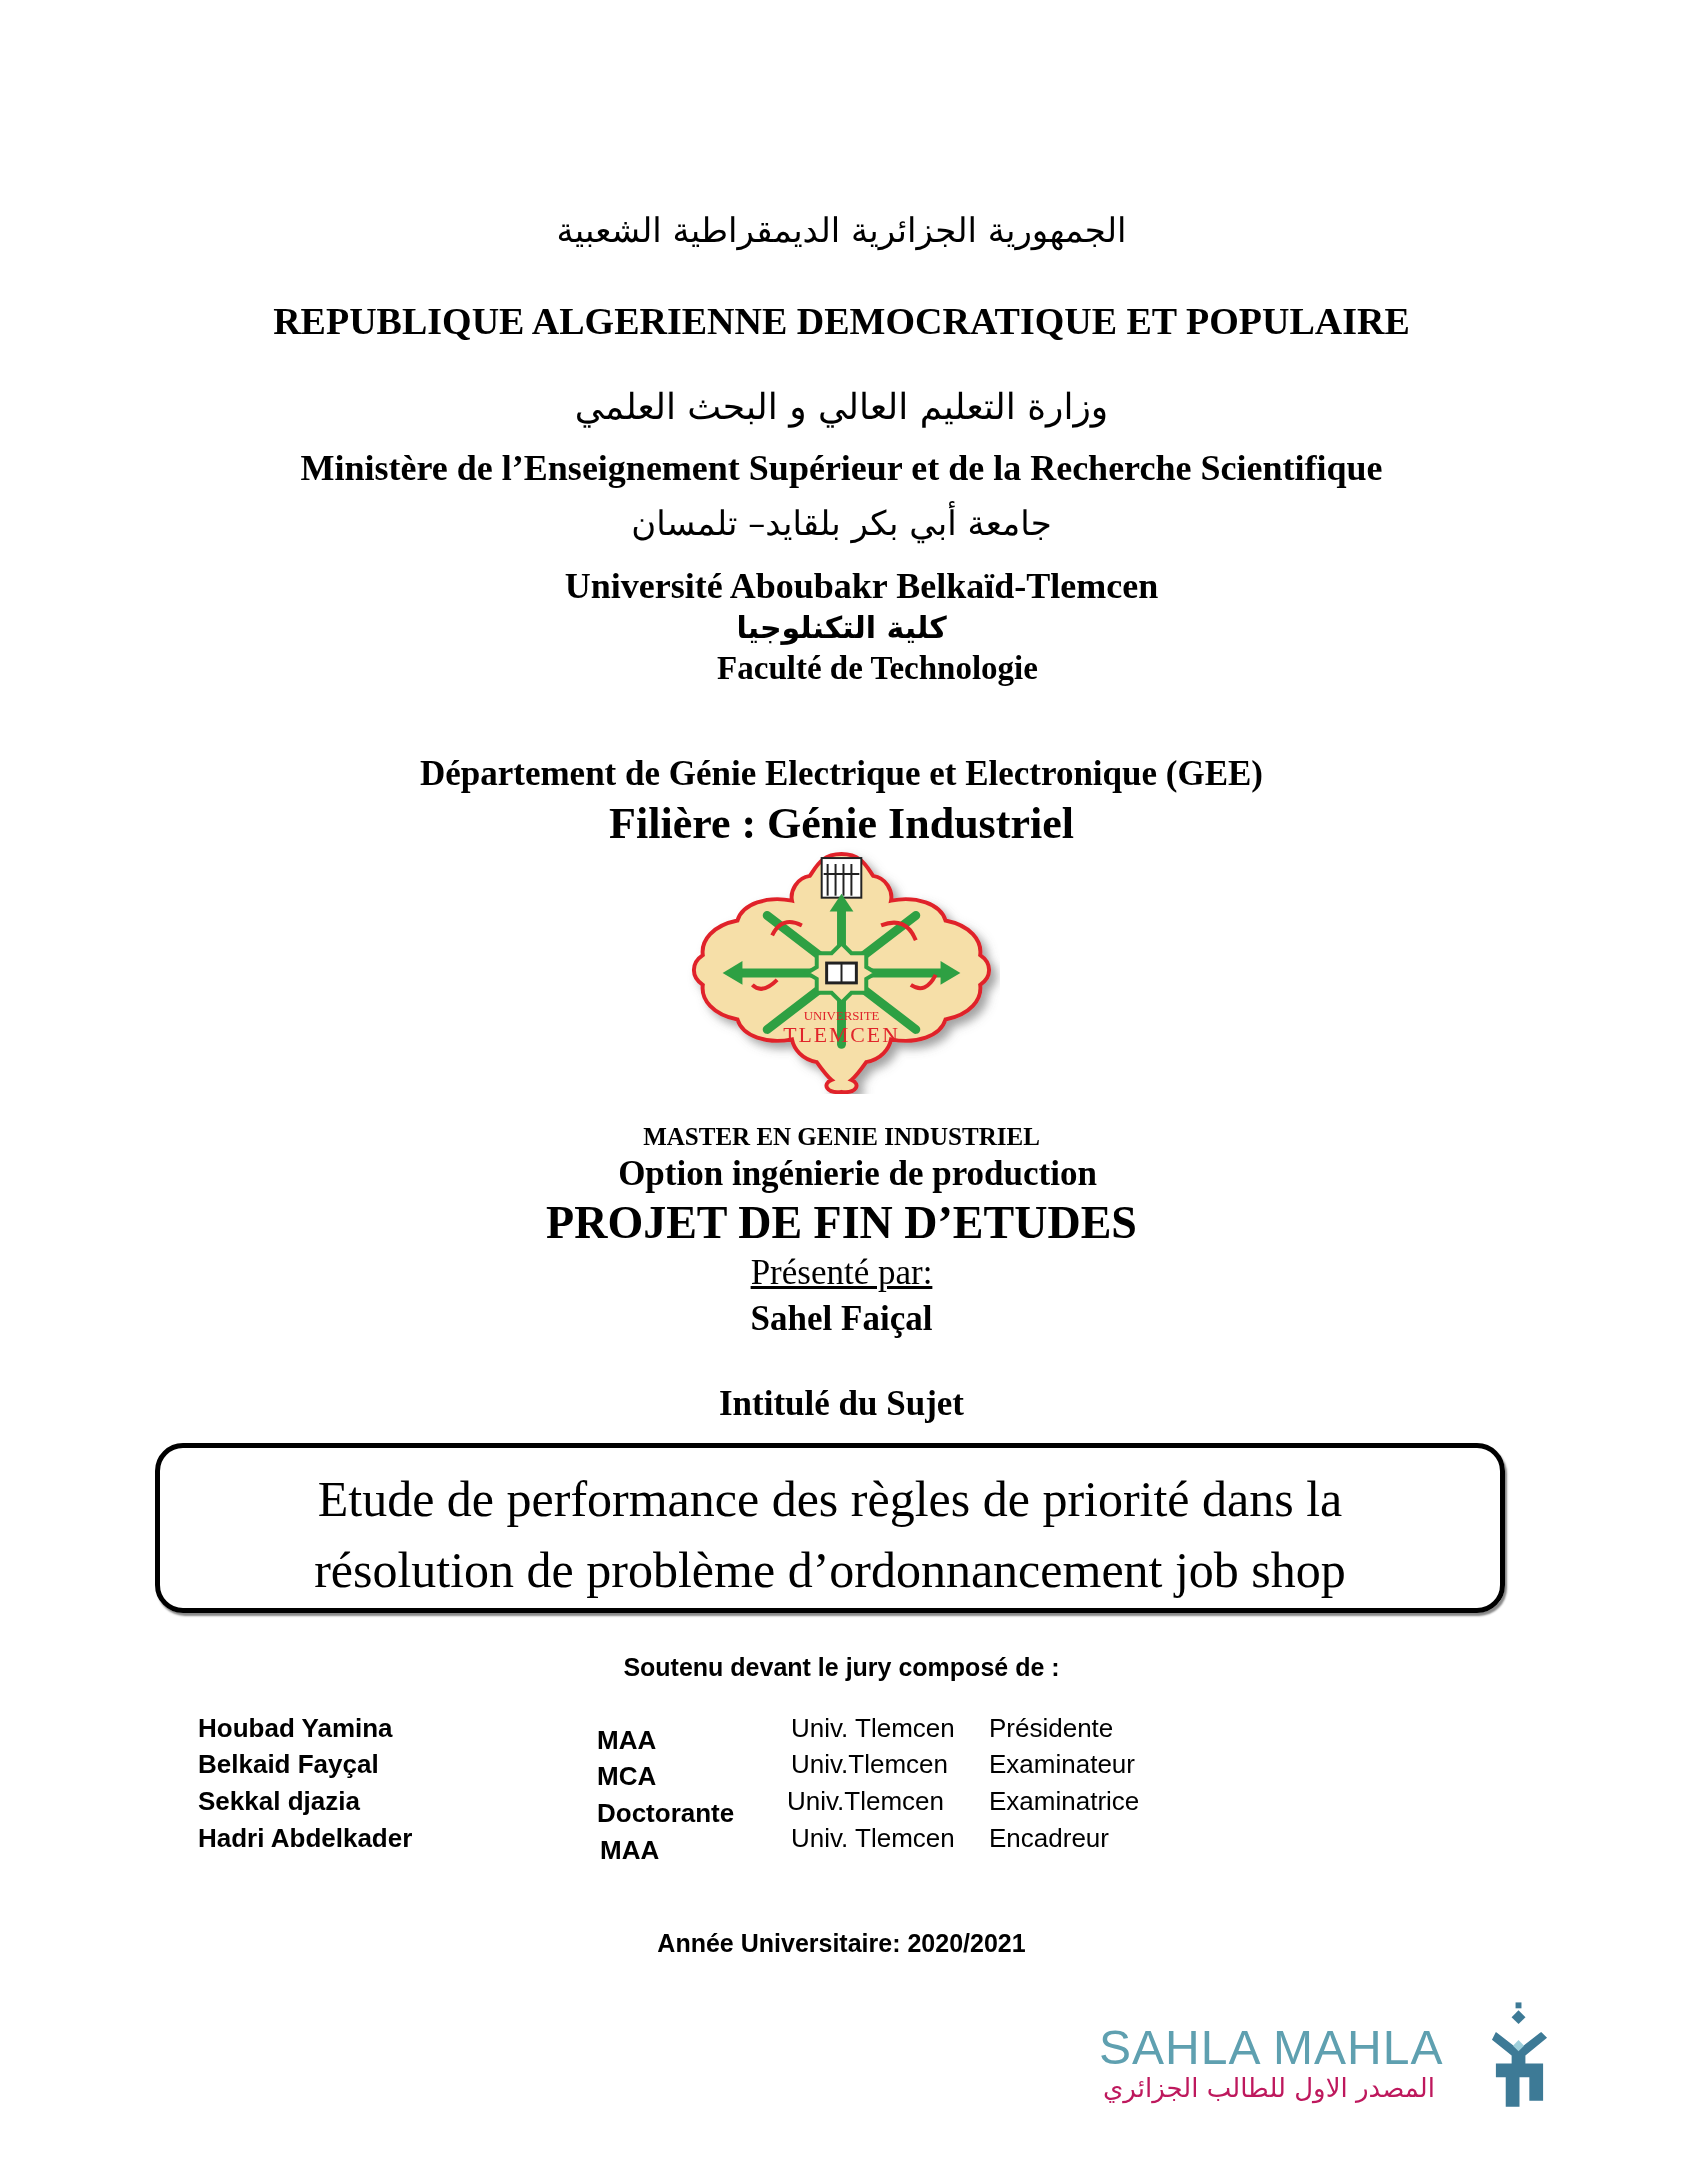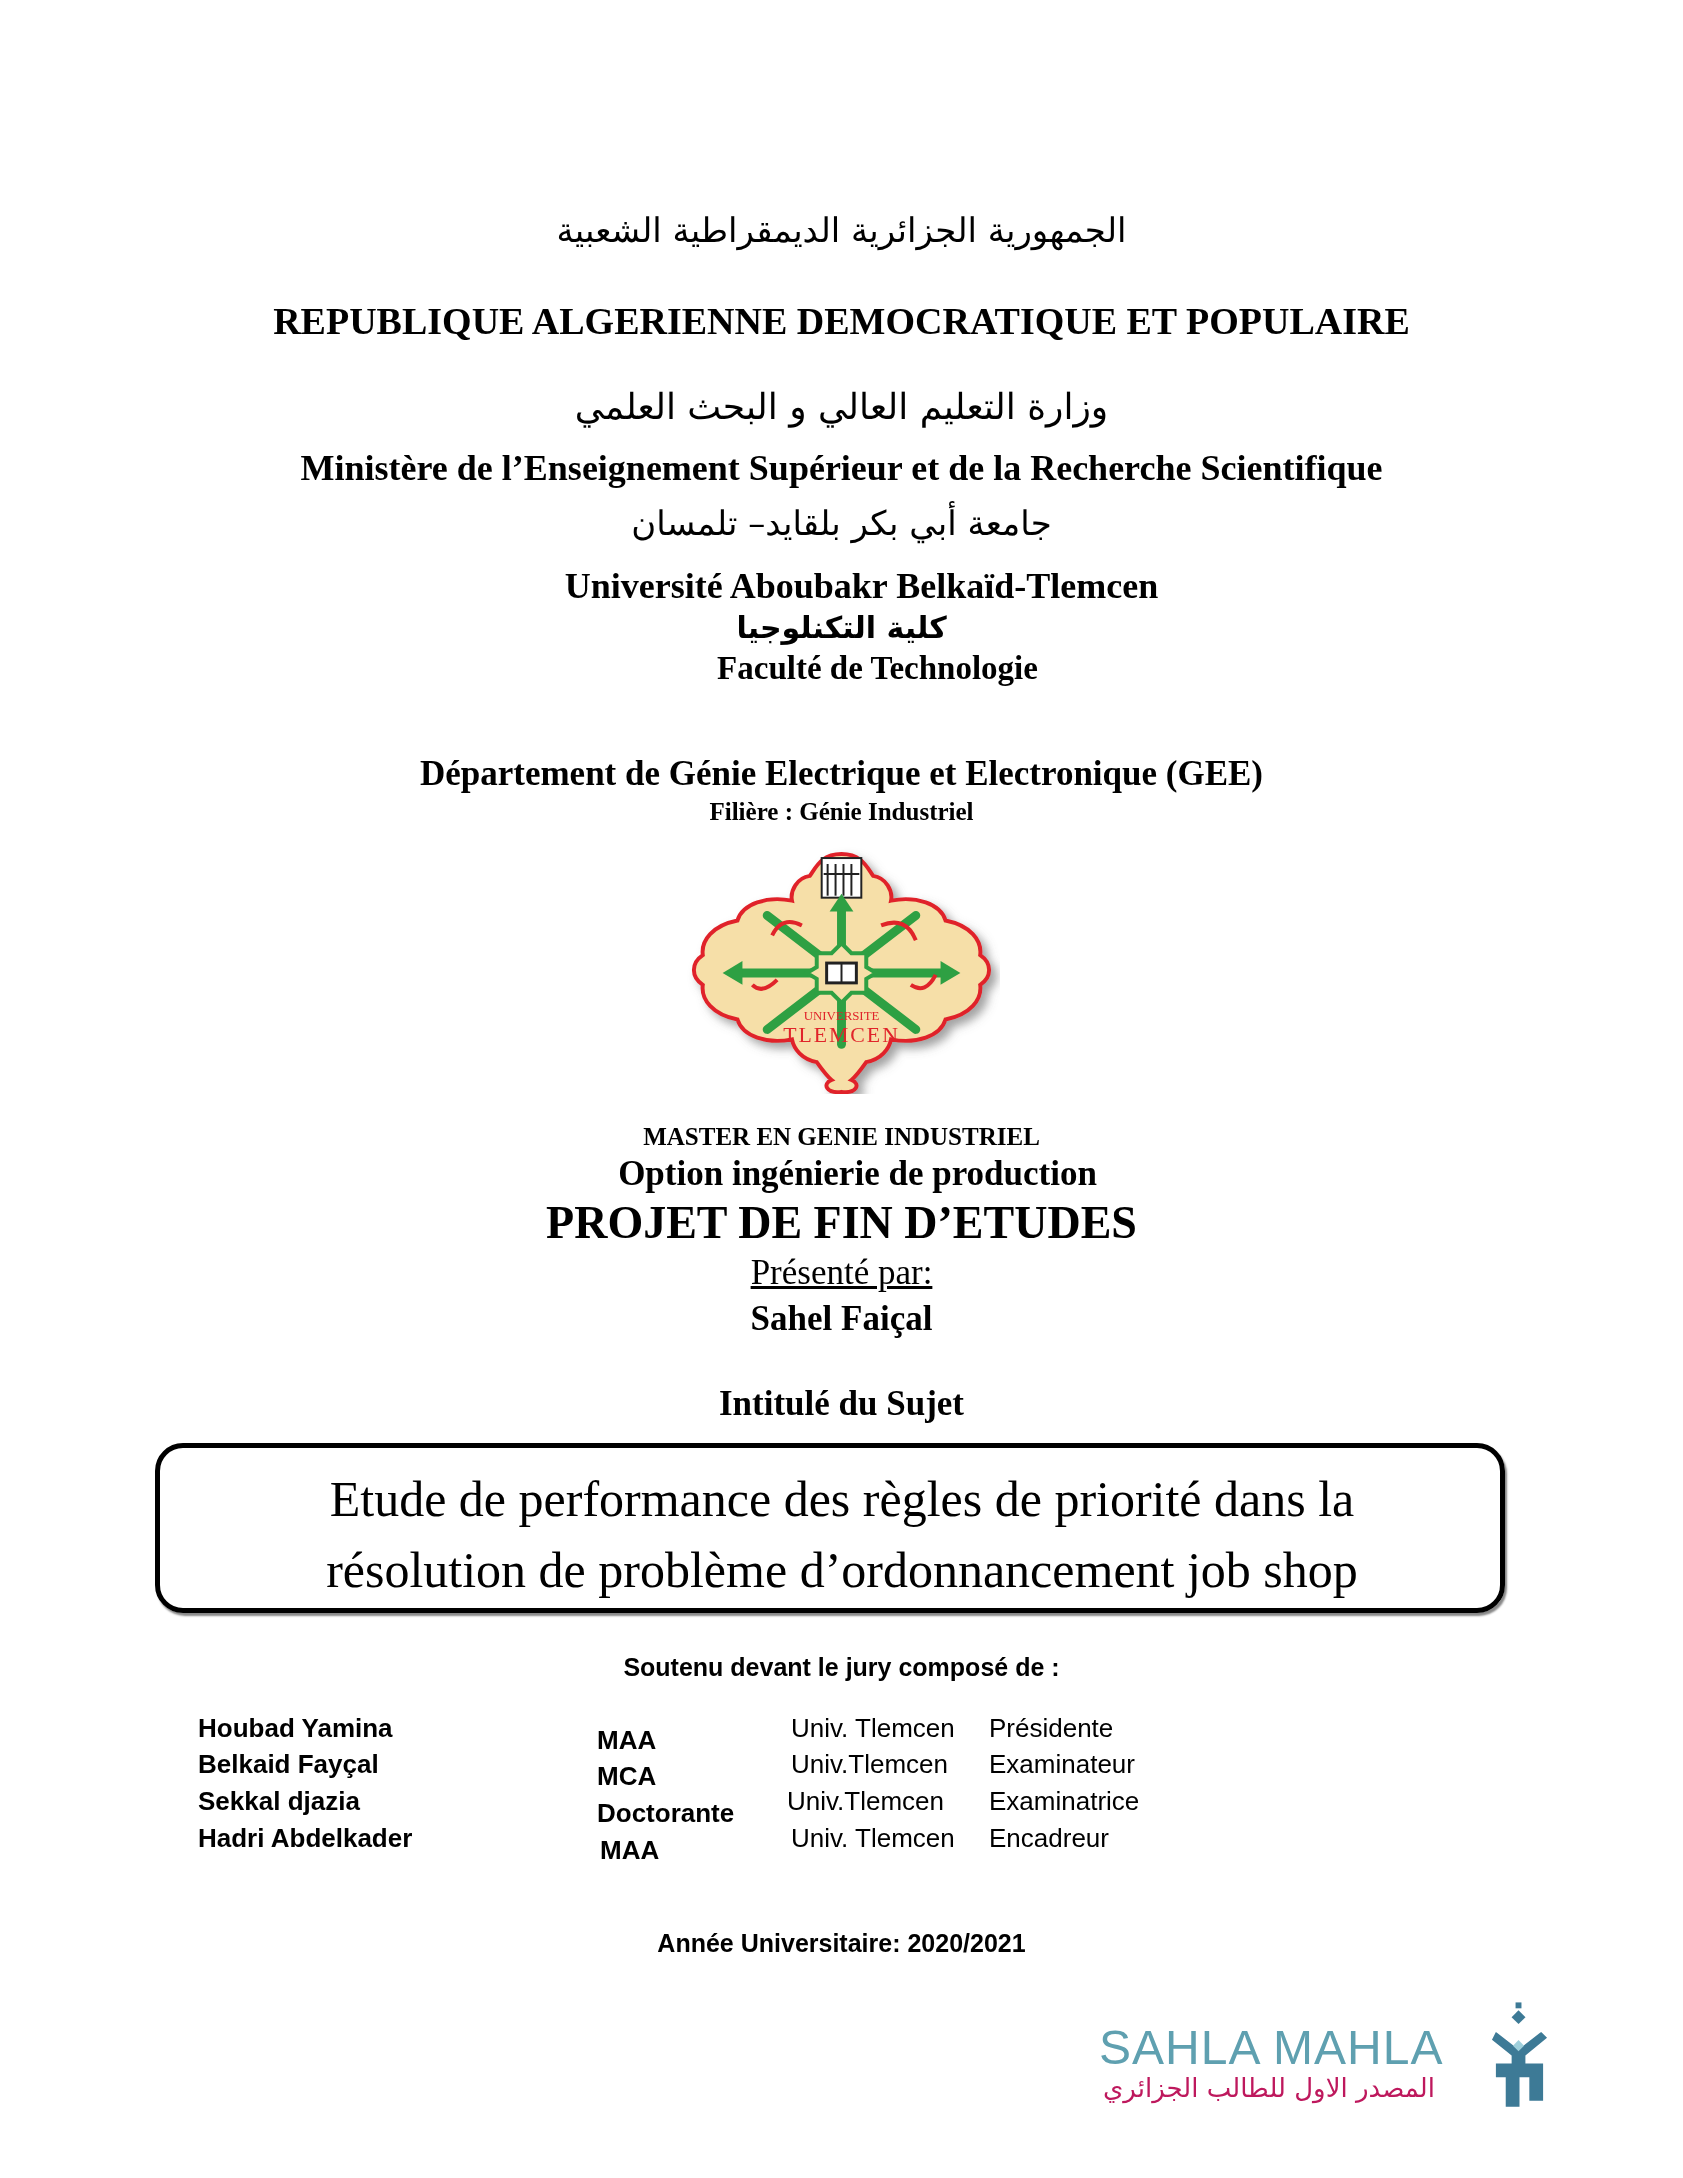--- a/index.html
+++ b/index.html
@@ -10,34 +10,34 @@
 
   #l-ar1 { top: 210px; font-size: 34px; }
   #l-rep { top: 299px; font-size: 38px; letter-spacing: 0px; }
   #l-ar2 { top: 386px; font-size: 36px; }
   #l-min { top: 447px; font-size: 36px; }
   #l-ar3 { top: 503px; font-size: 34px; }
   #l-univ { top: 565px; font-size: 36px; padding-left: 20px; }
   #l-ar4 { top: 610px; font-size: 30px; font-family: "DejaVu Sans", sans-serif; font-weight: bold; }
   #l-fac { top: 650px; font-size: 33px; margin-left: 36px; }
   #l-dep { top: 754px; font-size: 35px; }
-  #l-fil { top: 798px; font-size: 25px; }
+  #l-fil { top: 798px; font-size: 44px; }
 
   #logo { position: absolute; left: 683px; top: 846px; width: 317px; height: 248px; }
 
   #l-master { top: 1107px; font-size: 25px; margin-top: 16px; }
   #l-option { top: 1154px; font-size: 35px; padding-left: 16px; }
   #l-projet { top: 1196px; font-size: 46px; }
   #l-pres { top: 1253px; font-size: 35px; font-family: "Liberation Serif", serif; }
   #l-pres span { text-decoration: underline; }
   #l-name { top: 1299px; font-size: 35px; }
   #l-intit { top: 1384px; font-size: 35px; }
 
   #subject-box { position: absolute; left: 155px; top: 1443px; width: 1350px; height: 170px; border: 5px solid #000; border-radius: 28px; box-shadow: 2px 3px 2px #888; box-sizing: border-box; }
-  #subject-box .line { position: absolute; left: 12px; width: 100%; text-align: center; font-size: 50px; font-family: "Liberation Serif", serif; white-space: nowrap; }
+  #subject-box .line { position: absolute; left: 0; width: 100%; text-align: center; font-size: 50px; font-family: "Liberation Serif", serif; white-space: nowrap; }
   #subject-box .line1 { top: 22px; }
   #subject-box .line2 { top: 93px; }
 
   #l-jury { top: 1653px; font-size: 25px; font-family: "Liberation Sans", sans-serif; font-weight: bold; }
 
   .jury-row { position: absolute; left: 0; width: 1683px; height: 36px; font-family: "Liberation Sans", sans-serif; font-size: 26px; }
   .jury-row span { position: absolute; white-space: nowrap; }
   .j-name { left: 198px; font-weight: bold; }
   .j-grade { font-weight: bold; margin-top: 12px; }
   .j-univ { }

